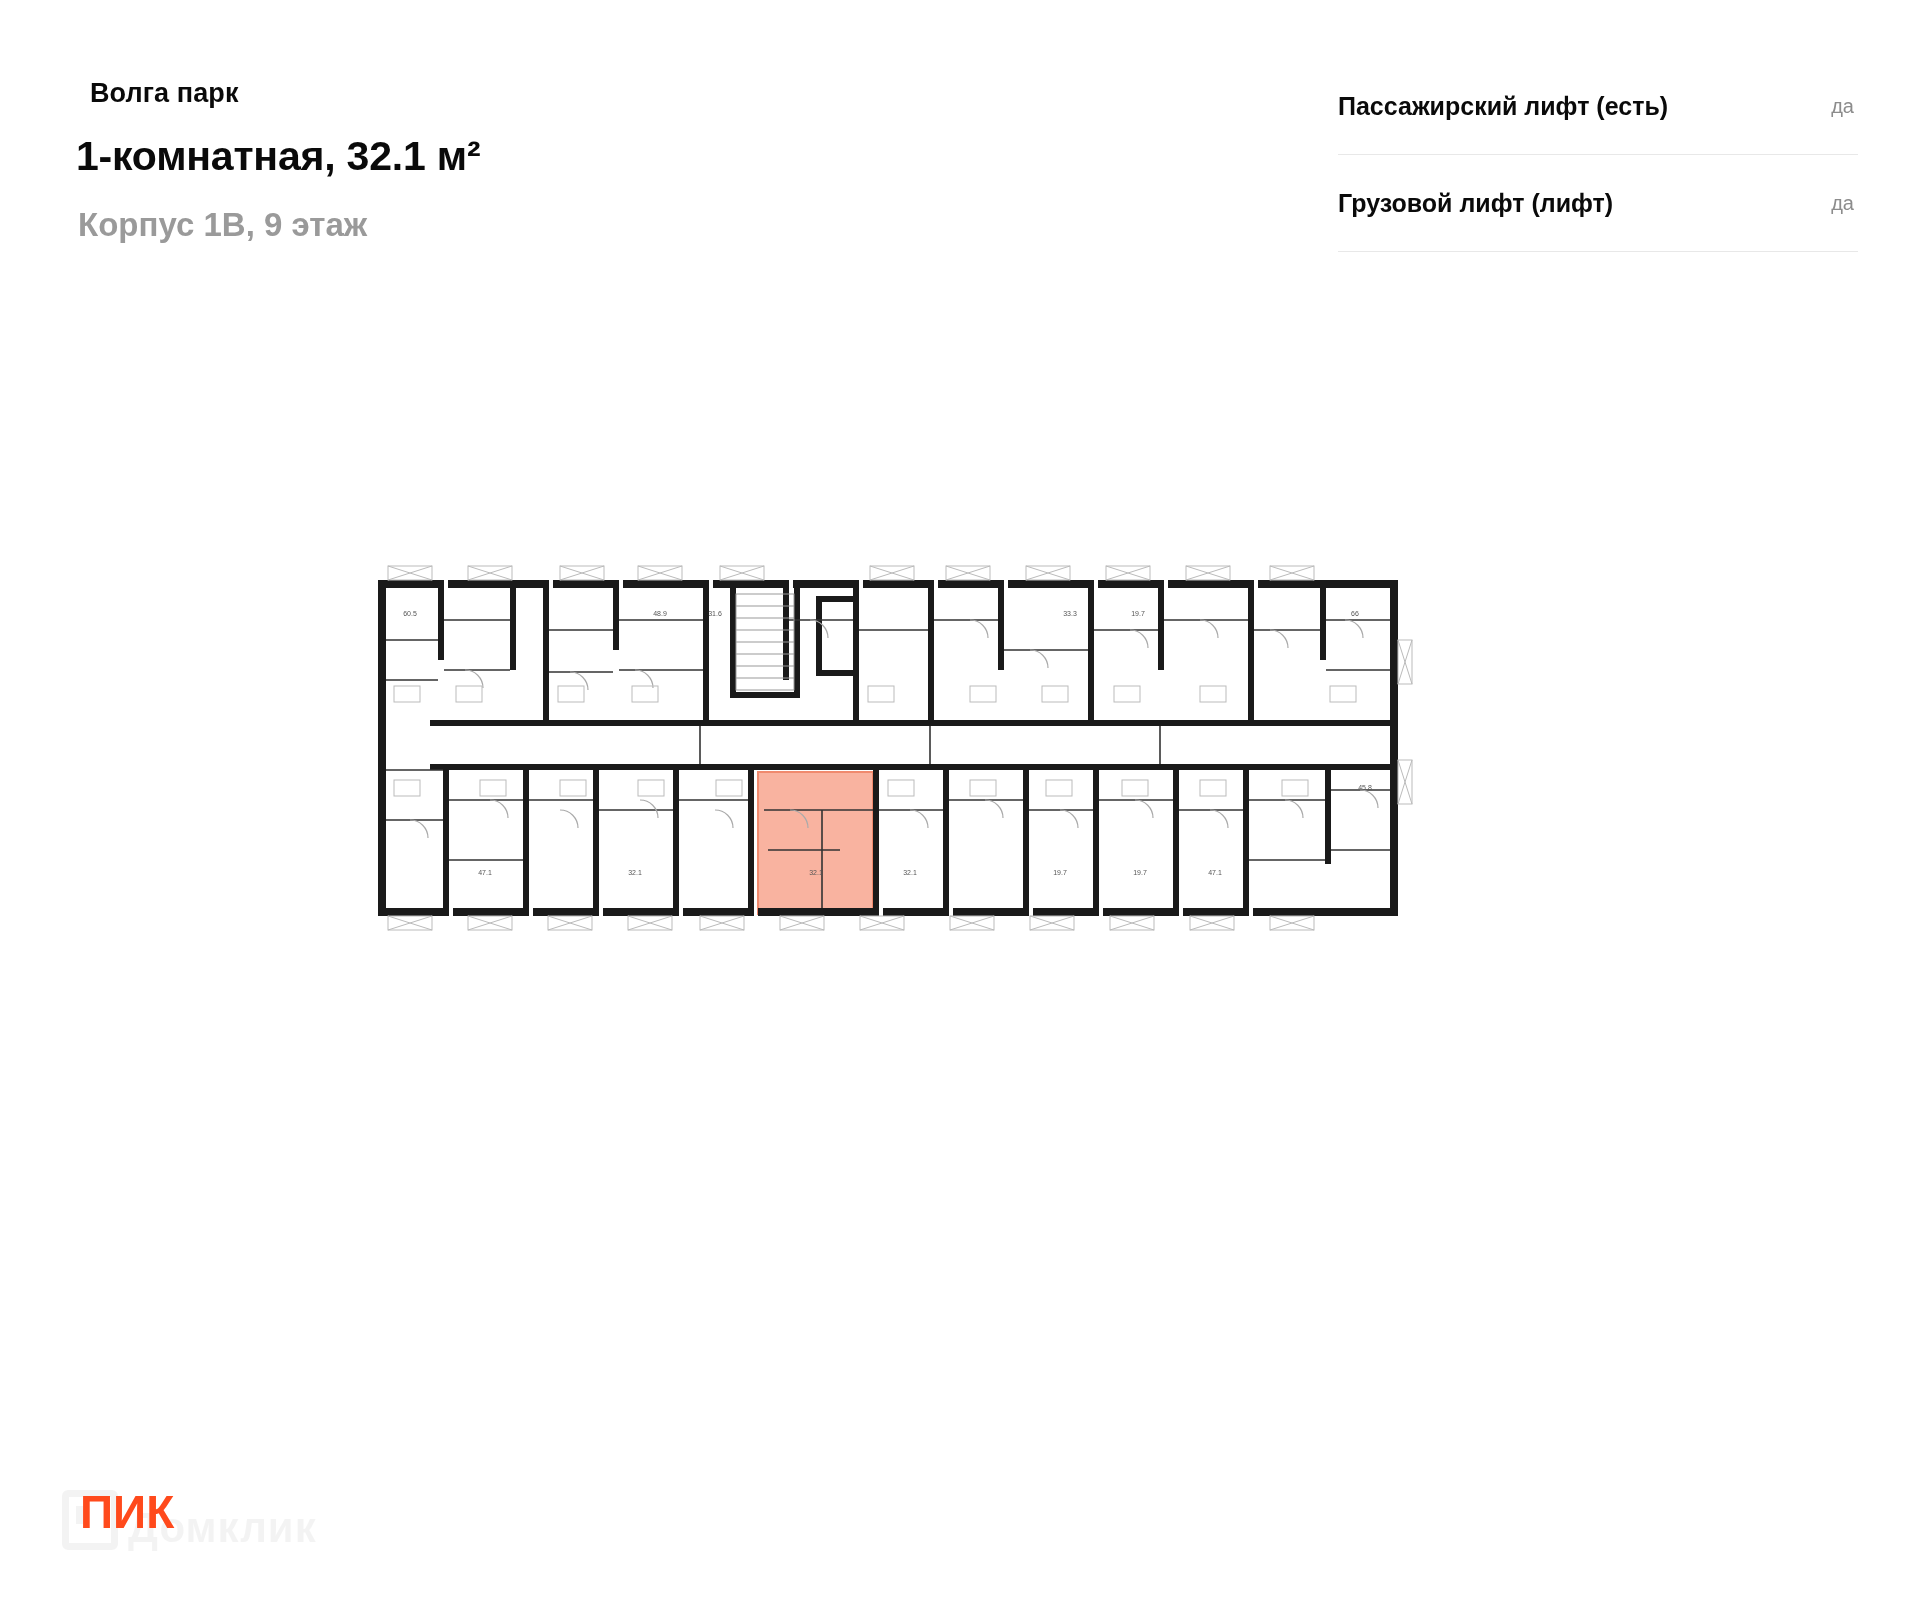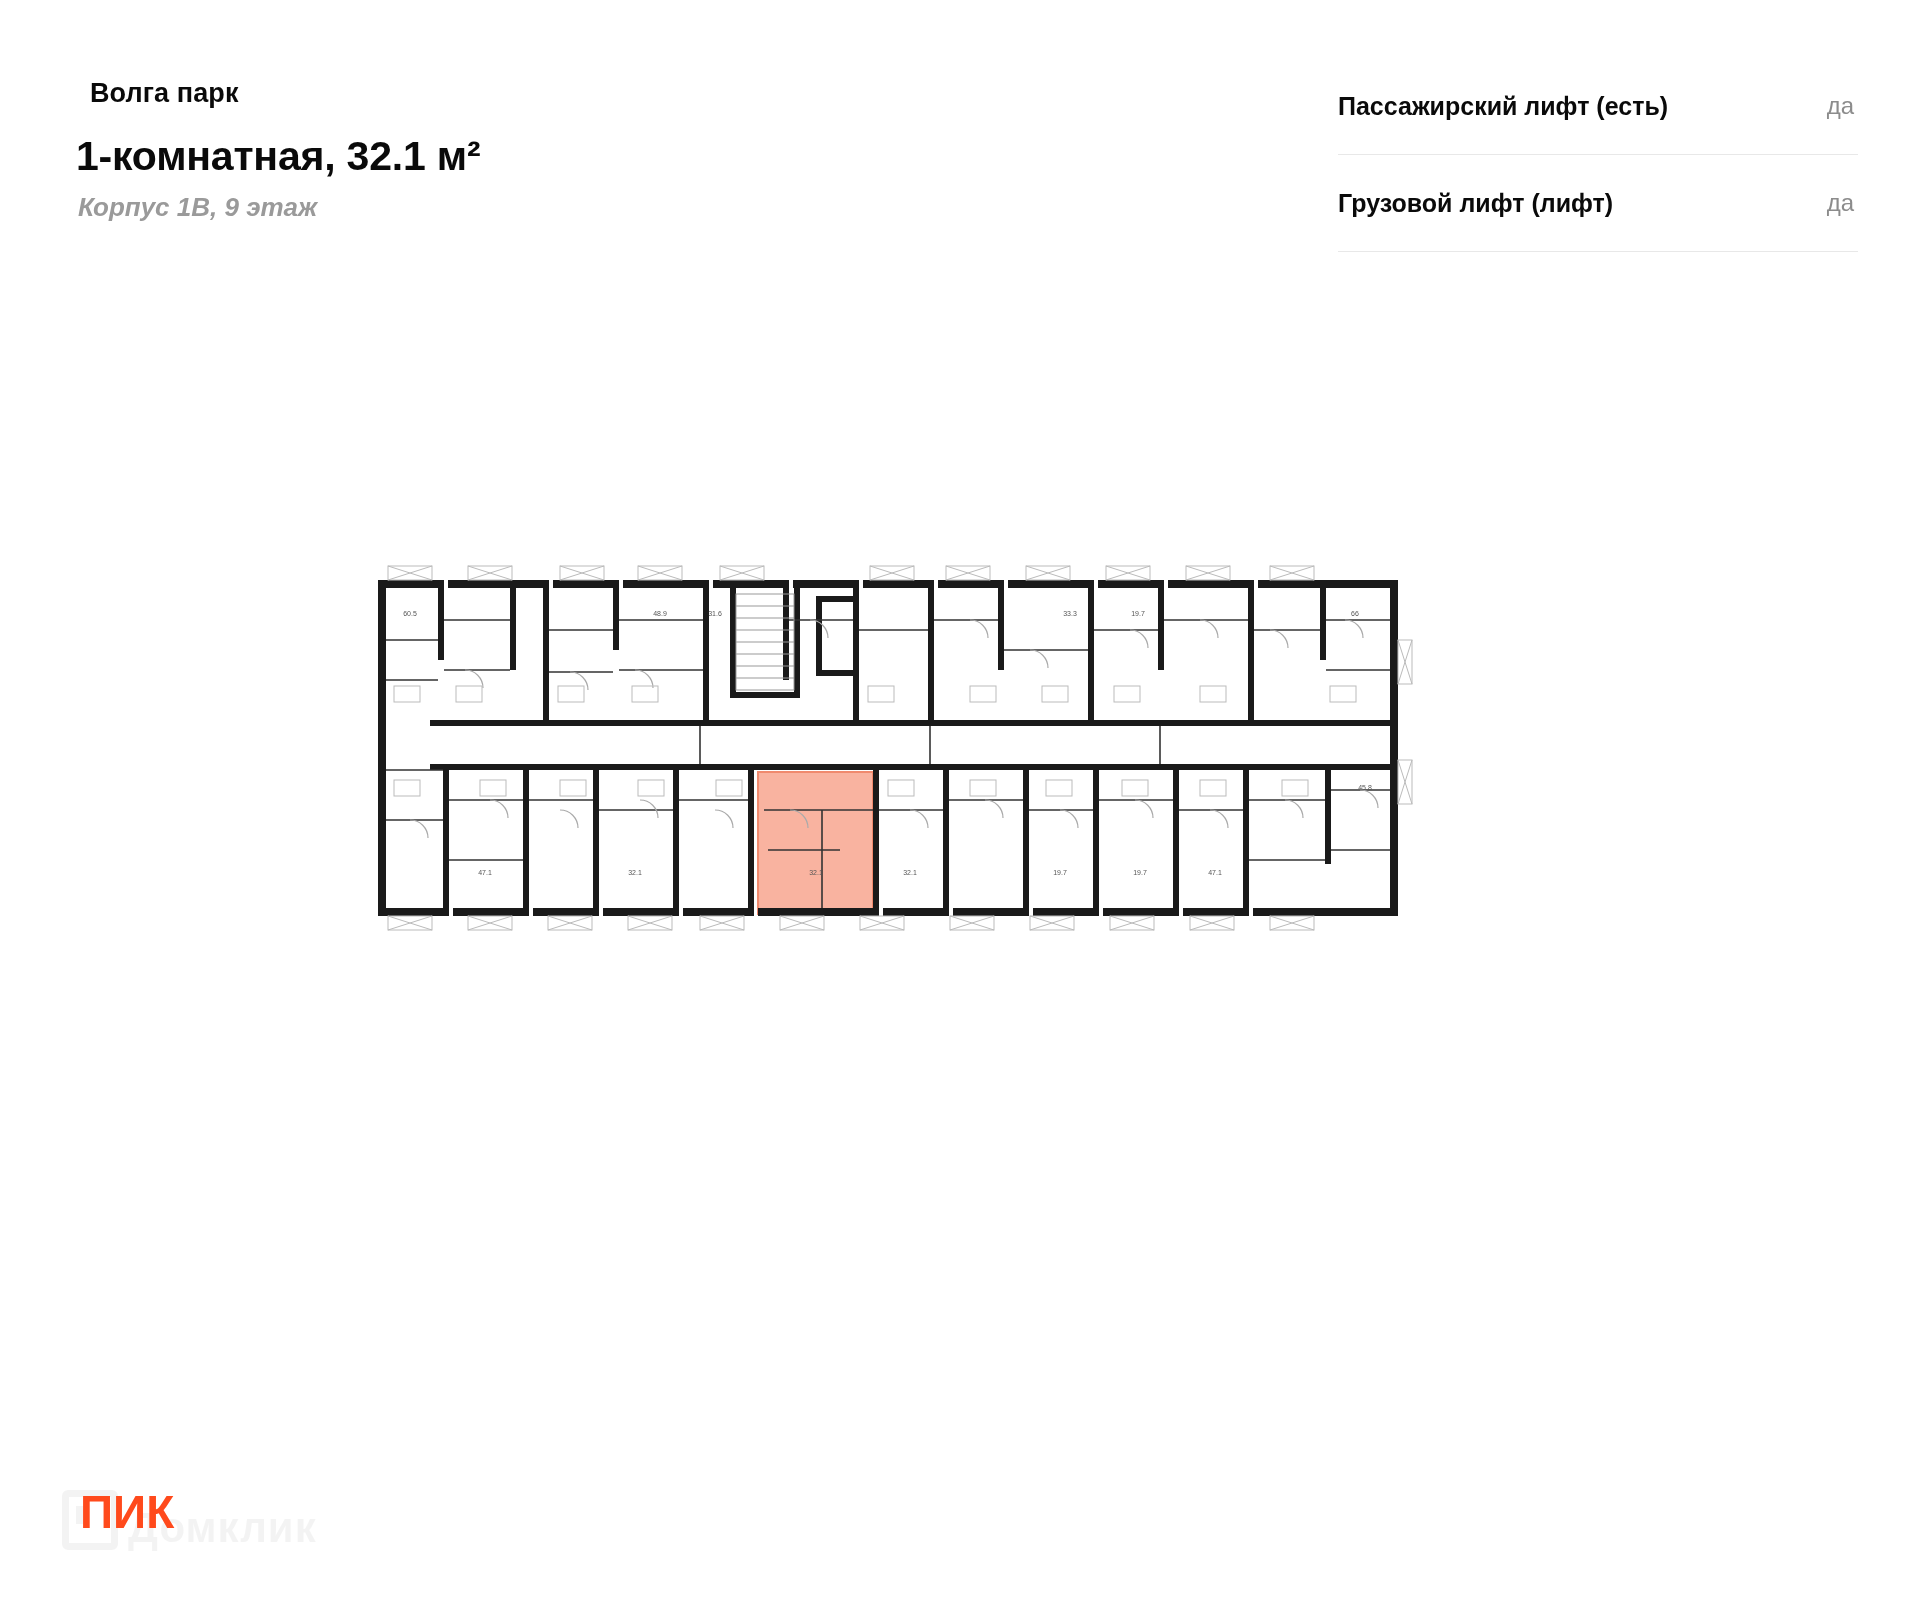--- a/index.html
+++ b/index.html
@@ -38,26 +38,25 @@
     left: 76px;
     top: 133px;
     font-size: 41px;
     font-weight: 700;
     letter-spacing: -0.2px;
     color: #0a0a0a;
   }
   .flat-sub {
     position: absolute;
     left: 78px;
-    top: 192px;
-    font-size: 26px;
+    top: 206px;
+    font-size: 33px;
     font-weight: 600;
     color: #9a9a9a;
     letter-spacing: 0px;
-    font-style: italic;
   }
 
   
   .specs {
     position: absolute;
     right: 62px;
     top: 58px;
     width: 520px;
   }
   .spec-row {
@@ -72,21 +71,21 @@
     border-top: none;
     gap: 39px;
   }
   .spec-label {
     font-size: 25px;
     font-weight: 700;
     color: #0a0a0a;
     letter-spacing: 0px;
   }
   .spec-value {
-    font-size: 24px;
+    font-size: 20px;
     font-weight: 400;
     color: #8c8c8c;
     padding-right: 4px;
   }
 
   
   .plan-wrap {
     position: absolute;
     left: 0;
     top: 560px;

